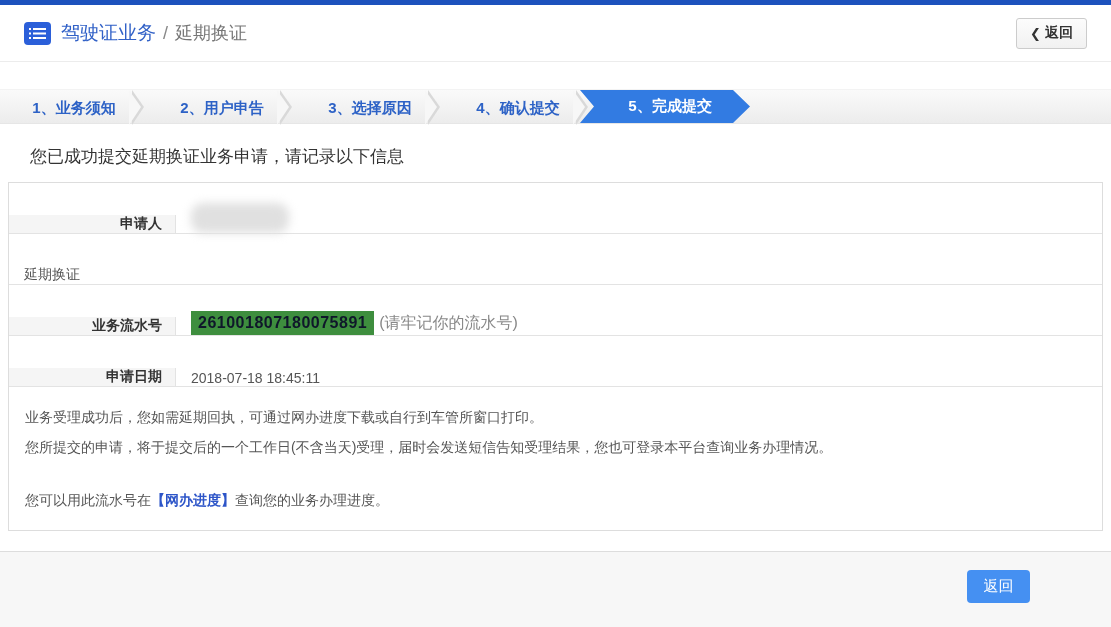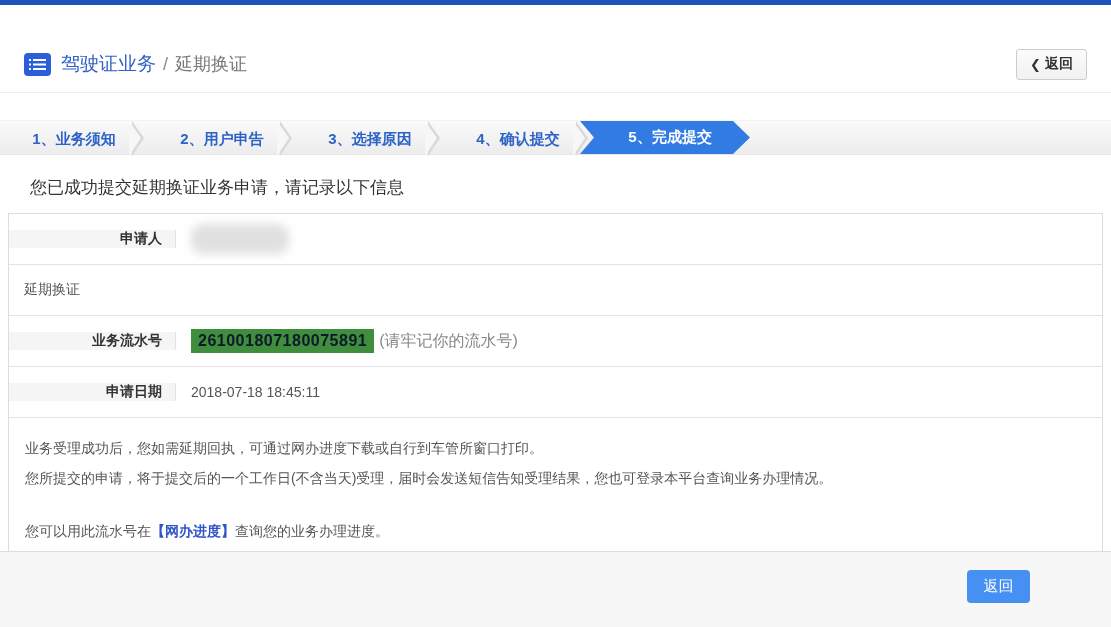--- a/index.html
+++ b/index.html
@@ -4,21 +4,21 @@
 <style>
   * { margin:0; padding:0; box-sizing:border-box; }
   html,body { width:1111px; height:627px; overflow:hidden; background:#fff;
     font-family:"Liberation Sans","DejaVu Sans",sans-serif; }
 
   
   .topbar { height:5px; background:#1d52bd; width:100%; }
 
   
   .header { height:57px; background:#fff; border-bottom:1px solid #ececec;
-    display:flex; align-items:center; padding:0 24px;margin-top:31px; }
+    display:flex; align-items:center; padding:0 24px; }
   .hdr-icon { width:27px; height:23px; background:#2b5fd9; border-radius:4px;
     display:inline-flex; align-items:center; justify-content:center; margin-right:10px; }
   .hdr-icon svg { display:block; }
   .hdr-title { color:#3161c7; font-size:19px; }
   .hdr-sep { color:#888; font-size:18px; margin:0 7px; }
   .hdr-sub { color:#777; font-size:18px; }
   .back-btn-top { margin-left:auto; height:31px; padding:0 13px; font-size:14px;
     color:#333; font-weight:bold; background:linear-gradient(#fcfcfc,#f1f1f1);
     border:1px solid #ccc; border-radius:3px; display:flex; align-items:center;
     gap:4px; cursor:pointer; }
@@ -41,21 +41,21 @@
   .tab.active { width:170px; background:#327be2; color:#fff;
     clip-path:polygon(0 0, calc(100% - 17px) 0, 100% 50%, calc(100% - 17px) 100%, 0 100%, 14px 50%);
     margin-left:-12px; padding-left:10px;font-family:Liberation Mono, monospace; }
   .tab.active::before, .tab.active::after { display:none; }
 
   
   .success-msg { margin:21px 0 0 30px; font-size:17px; color:#333; }
 
   
   .panel { margin:14px 8px 0 8px; border:1px solid #ddd; background:#fff; }
-  .irow { display:flex; border-bottom:1px solid #e3e3e3; min-height:51px; align-items:center; }
+  .irow { display:flex; border-bottom:1px solid #e3e3e3; min-height:51px; align-items:flex-end; }
   .ilabel { width:167px; background:#f5f5f5; border-right:1px solid #e3e3e3;
     display:flex; align-items:center; justify-content:flex-end; padding-right:13px;
     font-size:14px; font-weight:bold; color:#333; }
   .ivalue { flex:1; display:flex; align-items:center; padding-left:15px;
     font-size:14px; color:#555; }
   .redact { width:98px; height:30px; background:#e0e0e0; border-radius:12px;
     filter:blur(5px); }
   .serial-badge { background:#3e8e3e; color:#0f172a; font-weight:bold; font-size:16px;
     padding:3px 7px; letter-spacing:0.5px; }
   .serial-hint { color:#888; margin-left:5px; font-size:16px; }

